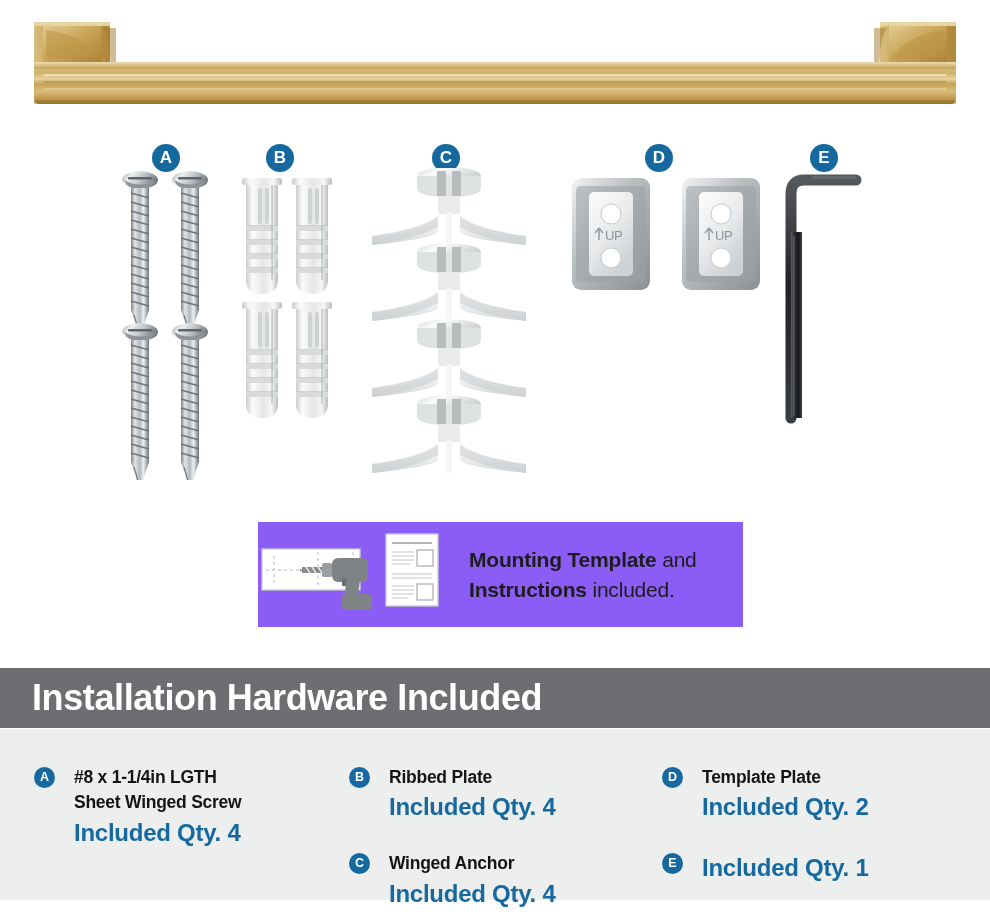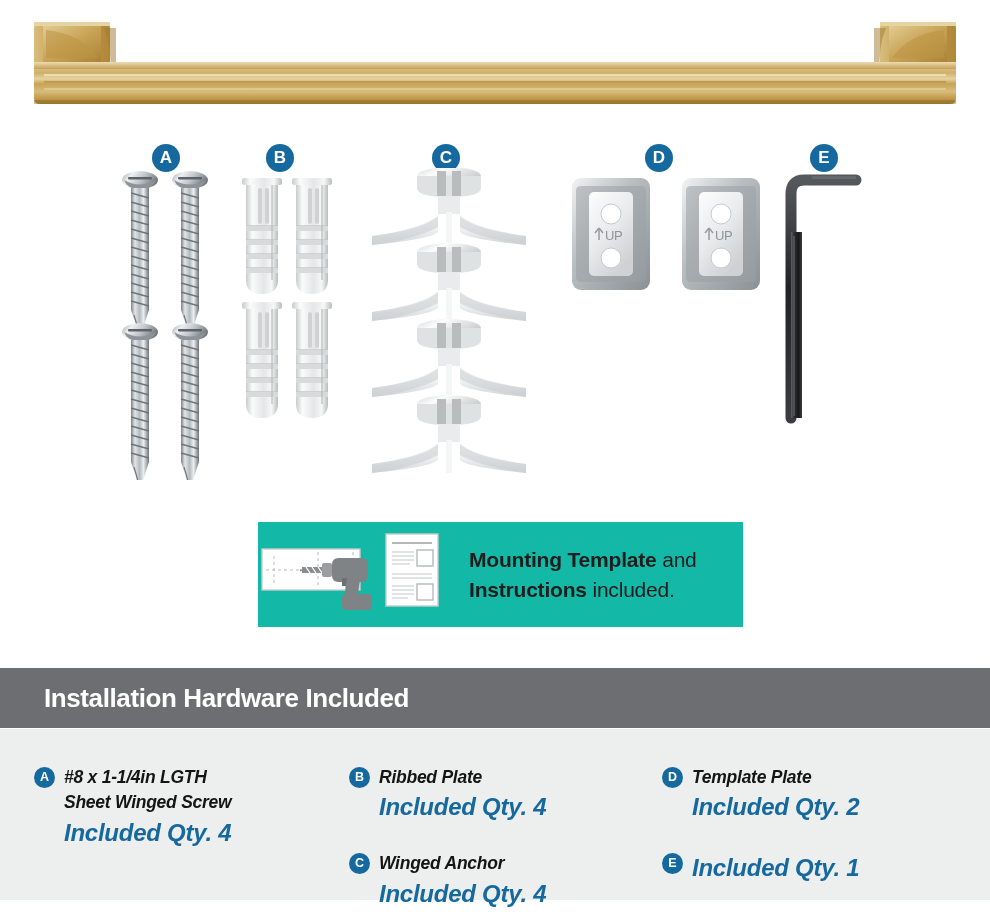--- a/index.html
+++ b/index.html
@@ -26,60 +26,60 @@
     line-height: 28px; text-align: center;
     letter-spacing: .3px;
   }
 
   .part { position: absolute; }
 
   
   .mt-banner {
     position: absolute; left: 258px; top: 522px;
     width: 485px; height: 105px;
-    background: #14b8a6;
+    background: #8b5cf6;
     display: flex; align-items: center;
   }
   .mt-graphics { width: 205px; height: 105px; position: relative; flex: none; }
   .mt-text {
     font-size: 21px; color: #1d1d1d; line-height: 1.42;
     letter-spacing: -.2px; margin-left: 6px;
   }
   .mt-text b { font-weight: bold; }
 
   
   .sec-header {
     position: absolute; left: 0; top: 668px; width: 990px; height: 60px;
     background: #6d6e71;
     display: flex; align-items: center;
   }
   .sec-header h1 {
-    color: #ffffff; font-size: 26px; font-weight: bold;
-    letter-spacing: -.4px; margin-left: 44px;
+    color: #ffffff; font-size: 36px; font-weight: bold;
+    letter-spacing: -.4px; margin-left: 32px;
   }
 
   
   .legend {
     position: absolute; left: 0; top: 729px; width: 990px; height: 171px;
     background: #edeeee;
   }
   .legend-col { position: absolute; top: 36px; }
   .col-1 { left: 34px; width: 300px; }
   .col-2 { left: 349px; width: 300px; }
   .col-3 { left: 662px; width: 310px; }
 
   .item { position: relative; margin-bottom: 26px; }
   .item .ic {
     position: absolute; left: 0; top: 2px;
     width: 21px; height: 21px; border-radius: 50%;
     background: #16699f; color: #fff;
     font-size: 12.5px; font-weight: bold;
     line-height: 21px; text-align: center;
   }
-  .item .txt { margin-left: 30px; font-style: italic; }
+  .item .txt { margin-left: 40px; }
   .item .name {
     font-size: 17.5px; color: #141414; font-weight: bold;
     line-height: 1.45; letter-spacing: -.25px;
   }
   .item .qty {
     font-size: 24px; color: #16699f; font-weight: bold;
     line-height: 1.45; letter-spacing: -.25px;
   }
 </style>
 </head>

